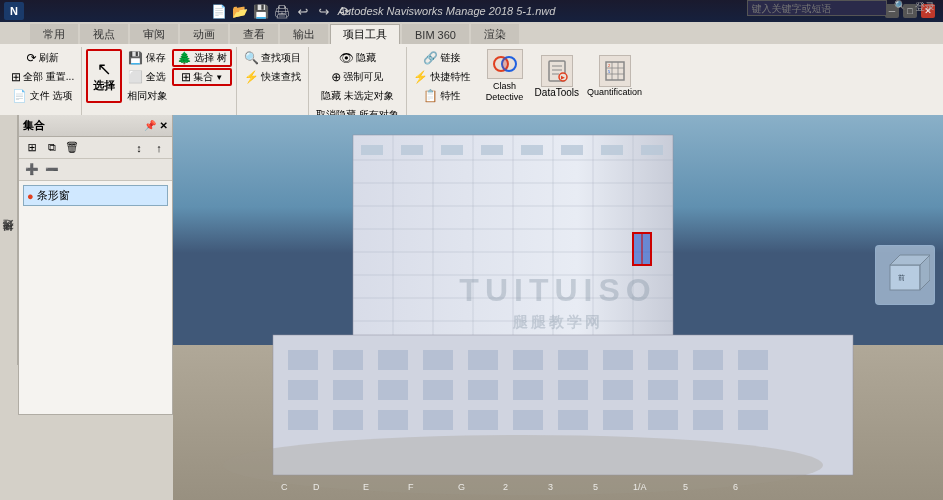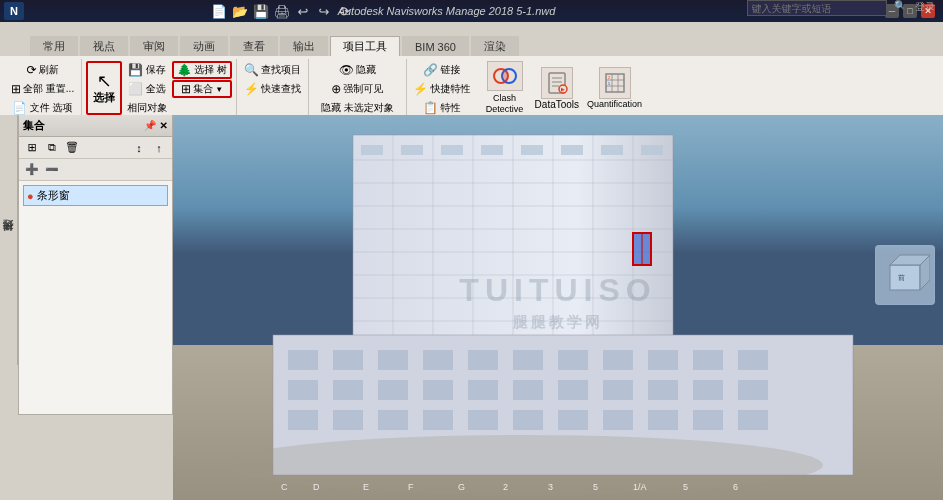--- a/index.html
+++ b/index.html
@@ -366,21 +366,21 @@
   </div>
   <div class="win-btns">
     <div class="win-btn win-btn-min">─</div>
     <div class="win-btn win-btn-max">□</div>
     <div class="win-btn win-btn-close">✕</div>
   </div>
 </div>
 
 <div id="ribbon">
 
-  <div id="ribbon-tabs-row" style="display:flex;align-items:flex-end;background:#d4d0c8;height:34px;padding:0 30px;">
+  <div id="ribbon-tabs-row" style="display:flex;align-items:flex-end;background:#d4d0c8;height:22px;padding:0 30px;">
     <div class="tab">常用</div>
     <div class="tab">视点</div>
     <div class="tab">审阅</div>
     <div class="tab">动画</div>
     <div class="tab">查看</div>
     <div class="tab">输出</div>
     <div class="tab active">项目工具</div>
     <div class="tab">BIM 360</div>
     <div class="tab">渲染</div>
   </div>

